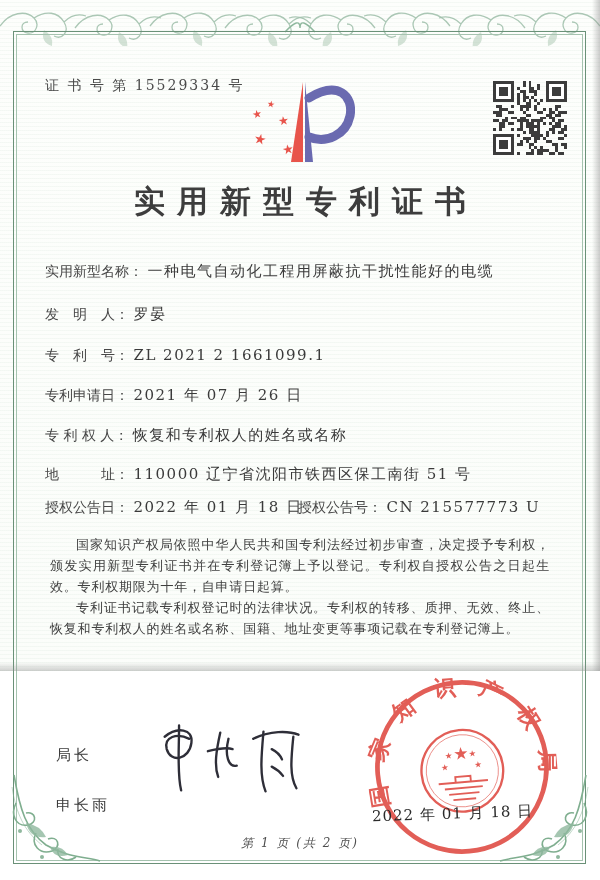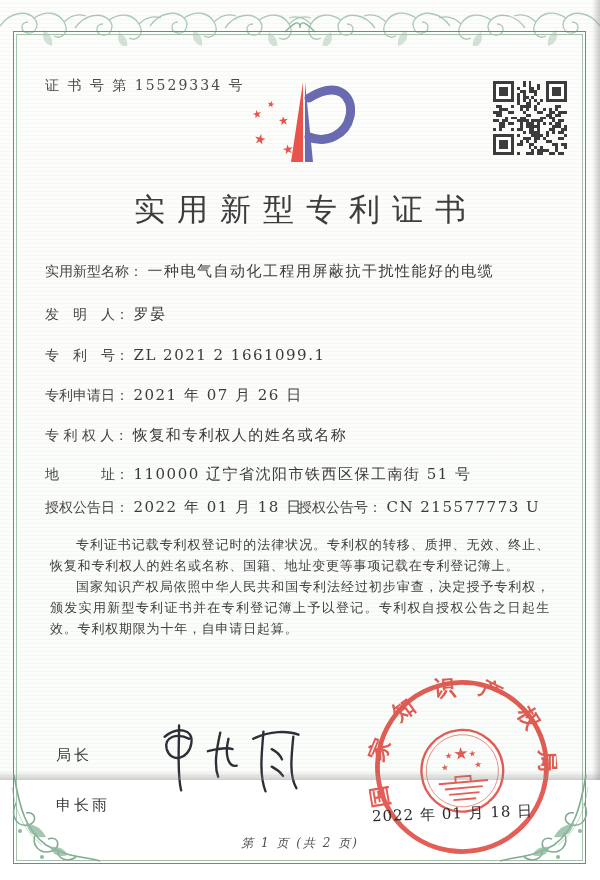--- a/index.html
+++ b/index.html
@@ -1,39 +1,39 @@
 <!DOCTYPE html>
 <html><head>
 <meta charset="utf-8">
 <style>
   * { margin:0; padding:0; box-sizing:border-box; }
   html,body { width:600px; height:880px; }
   body { font-family:"DejaVu Serif","Liberation Serif",serif; background:#ffffff; overflow:hidden; }
   .page {
-    position:relative; width:600px; height:780px;
+    position:relative; width:600px; height:671px;
     background:
       repeating-linear-gradient(0deg, rgba(168,200,180,0.10) 0px, rgba(168,200,180,0.10) 1px, transparent 1px, transparent 4px),
       linear-gradient(#fdfefc,#fbfdfa);
     color:#3a3a3a;
   }
   
   .scan-right { position:absolute; right:0; top:0; width:8px; height:100%;
     background:linear-gradient(90deg, transparent, rgba(140,140,140,0.45)); }
   .scan-bottom { position:absolute; left:0; bottom:0; width:100%; height:9px;
     background:linear-gradient(180deg, transparent, rgba(140,140,140,0.40)); }
   
   .frame { position:absolute; left:13px; top:31px; width:573px; height:833px;
     border:1.6px solid #6a9178; }
   .frame::after { content:""; position:absolute; inset:2px; border:1px solid #a5c3af; }
   .ornament { position:absolute; pointer-events:none; }
   .cert-no { position:absolute; left:45px; top:77px; font-size:14px; letter-spacing:2px; color:#4a4a4a; }
   .logo { position:absolute; left:240px; top:74px; }
   .qr { position:absolute; left:493px; top:81px; }
   .title { position:absolute; left:0; top:181px; width:100%; text-align:center;
-    font-size:31px; font-weight:normal; letter-spacing:12px; color:#3d3d3d; text-indent:12px;margin-top:8px; }
+    font-size:31px; font-weight:bold; letter-spacing:12px; color:#3d3d3d; text-indent:12px; }
   .fields { position:absolute; left:45px; top:260px; width:520px; font-size:14px; color:#3e3e3e; }
   .frow { position:absolute; left:0; white-space:nowrap; }
   .f-label { display:inline-block; color:#474747; }
   .f-value { letter-spacing:1.5px; font-size:15px; color:#3a3a3a; }
   .grant-no { position:absolute; left:253px; top:0;text-align:center; }
   .paras { position:absolute; left:50px; top:534px; width:500px; font-size:13px;
     line-height:21px; letter-spacing:0.8px; color:#3f3f3f; text-align:justify; }
   .paras p { text-indent:2em; }
   .sig-title { position:absolute; left:56px; top:746px; font-size:15px; letter-spacing:3px; }
   .sig-name  { position:absolute; left:56px; top:776px; font-size:15px; letter-spacing:3px;margin-top:20px; }
@@ -351,22 +351,22 @@
       <span class="f-label">授权公告日：</span>
       <span class="f-value">2022 年 01 月 18 日</span>
       <span class="grant-no">
         <span class="f-label">授权公告号：</span>
         <span class="f-value">CN 215577773 U</span>
       </span>
     </div>
   </div>
 
   <div class="paras">
+    <p>国家知识产权局依照中华人民共和国专利法经过初步审查，决定授予专利权，颁发实用新型专利证书并在专利登记簿上予以登记。专利权自授权公告之日起生效。专利权期限为十年，自申请日起算。</p>
     <p>专利证书记载专利权登记时的法律状况。专利权的转移、质押、无效、终止、恢复和专利权人的姓名或名称、国籍、地址变更等事项记载在专利登记簿上。</p>
-    <p>国家知识产权局依照中华人民共和国专利法经过初步审查，决定授予专利权，颁发实用新型专利证书并在专利登记簿上予以登记。专利权自授权公告之日起生效。专利权期限为十年，自申请日起算。</p>
   </div>
 
   <div class="sig-title">局长</div>
   <div class="sig-name">申长雨</div>
 
   <svg class="signature" width="175" height="85" viewBox="0 0 170 82">
     <g stroke="#2e2e38" stroke-width="2.3" fill="none" stroke-linecap="round">
       <path d="M22,16 C34,6 50,8 48,22 C46,38 28,42 24,28 C21,16 34,12 46,18"></path>
       <path d="M36,5 C36,30 34,52 38,68"></path>
       <path d="M76,12 C72,30 70,44 74,55"></path>

